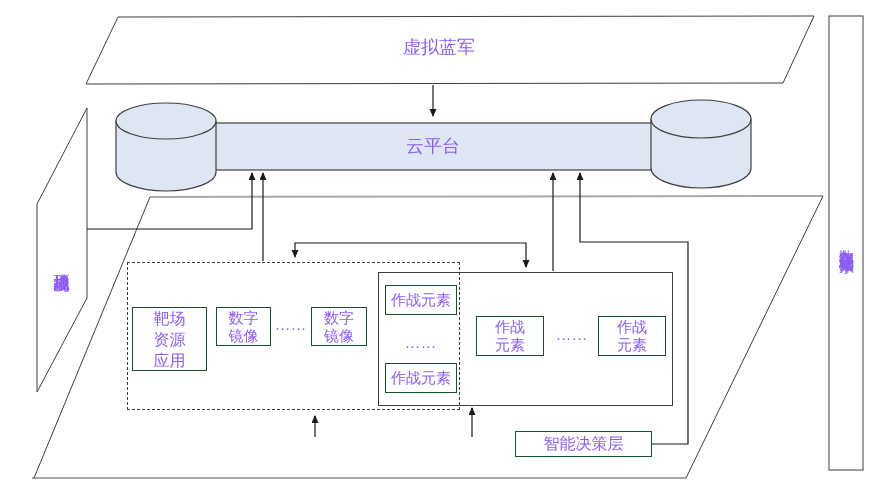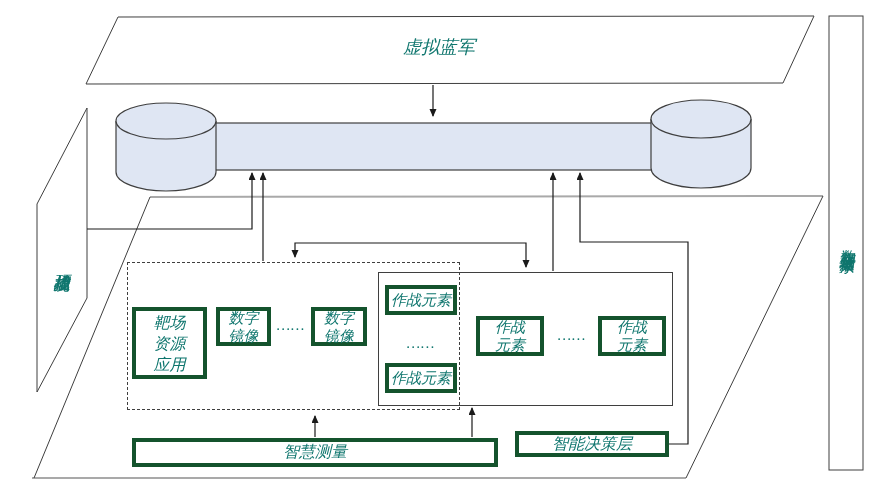--- a/index.html
+++ b/index.html
@@ -1,24 +1,24 @@
 <!DOCTYPE html>
 <html><head>
 <meta charset="utf-8">
 <style>
   html,body{margin:0;padding:0;background:#fff;}
   .stage{
     position:relative;width:887px;height:492px;background:#fff;overflow:hidden;
-    font-family:"Liberation Serif","DejaVu Serif",serif;color:#0f766e;font-style:italic;
+    font-family:"Liberation Serif","DejaVu Serif",serif;color:#8b5cf6;
   }
   .stage svg{position:absolute;left:0;top:0;}
   .lbl{position:absolute;text-align:center;white-space:pre-line;line-height:1.25;}
   .box{
     position:absolute;display:flex;align-items:center;justify-content:center;
-    border:4px solid #14532d;background:#fff;text-align:left;white-space:pre-line;
+    border:1px solid #14532d;background:#fff;text-align:left;white-space:pre-line;
     box-sizing:border-box;
   }
   .frame{position:absolute;box-sizing:border-box;background:transparent;}
   .frame.dashed{border:1px dashed #3f3f3f;}
   .frame.solid{border:1px solid #3f3f3f;}
   .vtext{
     position:absolute;display:flex;align-items:center;justify-content:center;
     writing-mode:vertical-rl;text-orientation:upright;
   }
   .dots{position:absolute;text-align:center;letter-spacing:1px;}
@@ -69,40 +69,40 @@
       <path d="M652,444 L688,444 L688,242 L580,242 L580,173" marker-end="url(#ah)"></path>
       <path d="M315,437 L315,416" marker-end="url(#ah)"></path>
       <path d="M472,437 L472,408" marker-end="url(#ah)"></path>
     </g>
   </svg>
 
   <div class="frame dashed" style="left:127px;top:262px;width:333px;height:148px;"></div>
   <div class="frame solid" style="left:378px;top:272px;width:295px;height:134px;"></div>
 
   <div class="lbl" style="left:379px;top:36px;width:120px;font-size:18px;">虚拟蓝军</div>
+  <div class="lbl" style="left:373px;top:135px;width:120px;font-size:18px;">云平台</div>
 
   <div class="vtext" style="left:50px;top:210px;width:22px;height:104px;font-size:16px;">虚拟战场环境</div>
 
   <div class="vtext" style="left:829px;top:16px;width:34px;height:454px;font-size:15px;letter-spacing:1px;">数字孪生靶场标准体系</div>
 
-  <div class="box" style="left:132px;top:307px;width:75px;height:72px;font-size:16px;line-height:21px;">靶场
+  <div class="box" style="left:132px;top:307px;width:75px;height:64px;font-size:16px;line-height:21px;">靶场
 资源
 应用</div>
   <div class="box" style="left:216px;top:307px;width:55px;height:39px;font-size:15px;line-height:18px;">数字
 镜像</div>
   <div class="dots" style="left:270px;top:317px;width:42px;font-size:15px;">……</div>
   <div class="box" style="left:311px;top:307px;width:56px;height:39px;font-size:15px;line-height:18px;">数字
 镜像</div>
 
   <div class="box" style="left:385px;top:285px;width:72px;height:30px;font-size:15px;">作战元素</div>
   <div class="dots" style="left:391px;top:335px;width:60px;font-size:15px;">……</div>
   <div class="box" style="left:385px;top:363px;width:72px;height:30px;font-size:15px;">作战元素</div>
 
   <div class="box" style="left:476px;top:316px;width:68px;height:40px;font-size:15px;line-height:18px;">作战
 元素</div>
   <div class="dots" style="left:542px;top:327px;width:60px;font-size:15px;">……</div>
   <div class="box" style="left:598px;top:316px;width:68px;height:40px;font-size:15px;line-height:18px;">作战
 元素</div>
 
-  <div class="box" style="left:132px;top:438px;width:366px;height:29px;font-size:16px;">智慧测量</div>
-  <div class="box" style="left:515px;top:431px;width:154px;height:26px;font-size:16px;">智能决策层</div>
+  <div class="box" style="left:515px;top:431px;width:137px;height:26px;font-size:16px;">智能决策层</div>
 
 </div>
 
 </body></html>

